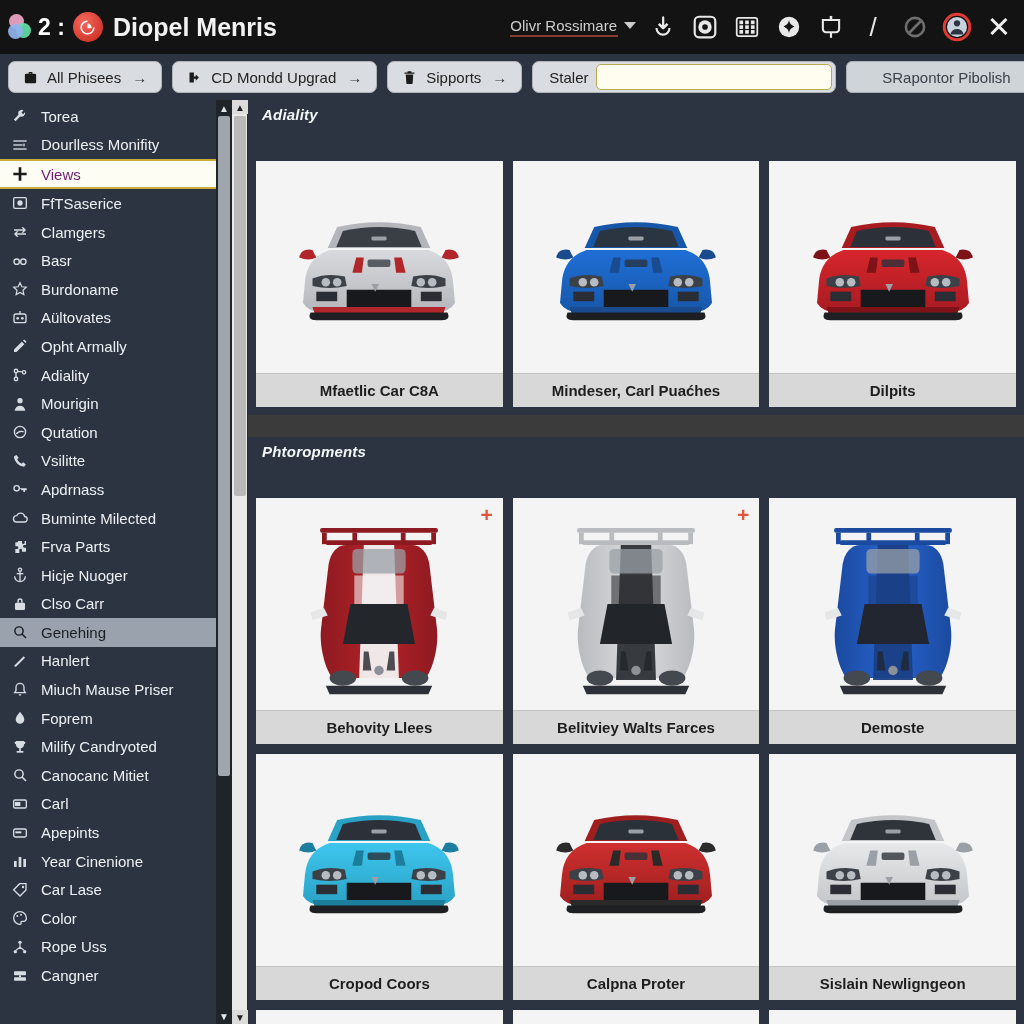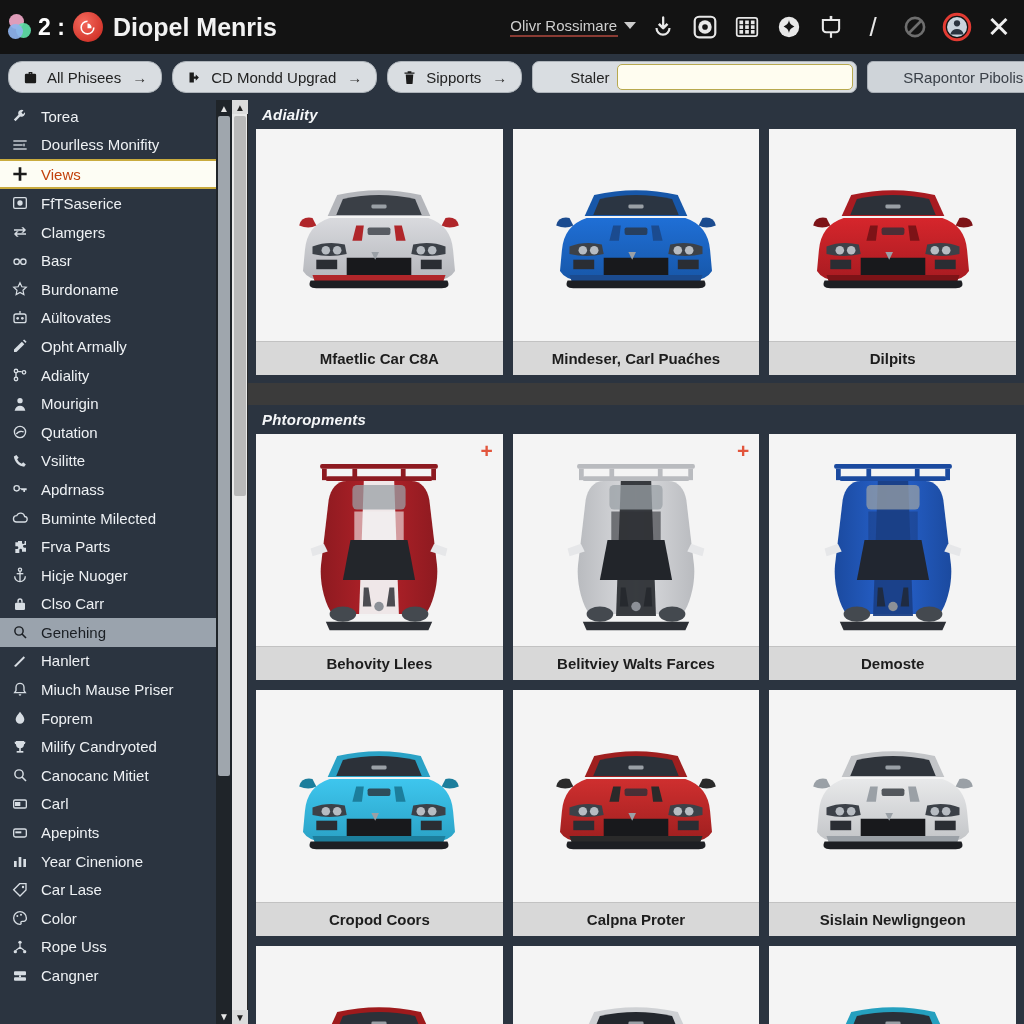--- a/index.html
+++ b/index.html
@@ -53,30 +53,30 @@
 
   
   .toolbar {
     height: 46px; flex:0 0 46px;
     background:#2b3440;
     display:flex; align-items:center; gap:10px;
     padding: 0 8px;
   }
   .tbtn {
     height:32px; background:#d9dde1; color:#222;
-    border:1px solid #aeb4ba; border-radius:14px;
+    border:1px solid #aeb4ba; border-radius:7px;
     display:flex;align-items:center;gap:9px;
     padding:0 14px; font-size:15px; white-space:nowrap;
   }
   .tbtn .bi { width:15px;height:17px; display:flex;align-items:center;justify-content:center; }
   .tbtn .bi svg{width:15px;height:17px;fill:#1b1b1b;}
   .tbtn .arrow { font-size:15px; color:#333; margin-left:2px; }
   .filter-group {
     height:32px; background:#d9dde1; border:1px solid #aeb4ba; border-radius:7px;
-    display:flex; align-items:center; gap:8px; padding-left:29px; padding-right:3px; flex:0 0 auto;
+    display:flex; align-items:center; gap:8px; padding-left:8px; padding-right:3px; flex:0 0 auto;
   }
   .filter-group .lbl{font-size:15px;color:#222;white-space:nowrap;}
   .search-field {
     width:236px; height:26px; background:#fffdf0; border:1px solid #b8a94e; border-radius:5px;
     font-size:13px; color:#333; padding:0 6px; outline:none;
     font-family:"Liberation Sans", sans-serif;
   }
   .pub-btn {
     margin-left:auto; height:32px; min-width:200px;
     background:#cfd4d9; border:1px solid #a9afb6; border-radius:6px;
@@ -93,21 +93,21 @@
     position:relative; overflow:hidden;
   }
   .sb-list { padding-top:2px; }
   .sb-item {
     height:28.6px; display:flex; align-items:center; gap:13px;
     padding-left:11px; color:#eef1f4; font-size:15px; white-space:nowrap;
   }
   .sb-item .si { width:17px; flex:0 0 17px; display:flex; align-items:center; justify-content:center; color:#d7dde3; }
   .sb-item .si svg { width:16px;height:16px; fill:currentColor; }
   .sb-item.selected {
-    background:#fdfdf4; color:#c2410c; border:2px solid #c9ab3e; border-left:none; border-right:none;
+    background:#fdfdf4; color:#701a75; border:2px solid #c9ab3e; border-left:none; border-right:none;
     height:30px;
   }
   .sb-item.selected .si { color:#1a1a1a; }
   .sb-item.hover { background:#9aa3ad; color:#1b1f24; }
   .sb-item.hover .si { color:#1b1f24; }
   .sb-item.plus .si { font-size:21px; font-weight:700; }
 
   
   .sb-scroll {
     position:absolute; right:0; top:0; width:16px; height:100%;
@@ -127,21 +127,21 @@
   .ms-thumb { position:absolute; left:2px; top:16px; width:12px; height:380px; background:#b9b9b9; border-radius:2px;}
 
   
   .content { flex:1 1 auto; background:#3b3b3b; overflow:hidden; position:relative; }
 
   .section { background:#2b3440; }
   .section-head {
     padding:6px 0 6px 14px; color:#f4f6f8; font-size:15px; font-weight:700;
     font-style:italic; letter-spacing:.2px;
   }
-  .grid { display:grid; grid-template-columns:repeat(3,1fr); gap:10px; padding:0 8px 8px 8px; }
+  .grid { display:grid; grid-template-columns:repeat(3,1fr); gap:10px; padding:0 8px 8px 8px;margin-top:32px; }
   .card { background:#f2f2f2; display:flex; flex-direction:column; position:relative; overflow:hidden; }
   .card .thumb { height:212px; position:relative; background:#f4f4f4; display:flex;align-items:center;justify-content:center; }
   .card .plus { position:absolute; right:10px; top:6px; color:#e2553c; font-size:21px; font-weight:700; line-height:1; }
   .card .cap {
     background:#d8d8d8; border-top:1px solid #c2c2c2;
     text-align:center; font-size:15px; color:#1d1d1d; font-weight:700;
     padding:8px 4px; white-space:nowrap; overflow:hidden; text-overflow:ellipsis;
   }
   .band { height:22px; background:#3b3b3b; }
 

